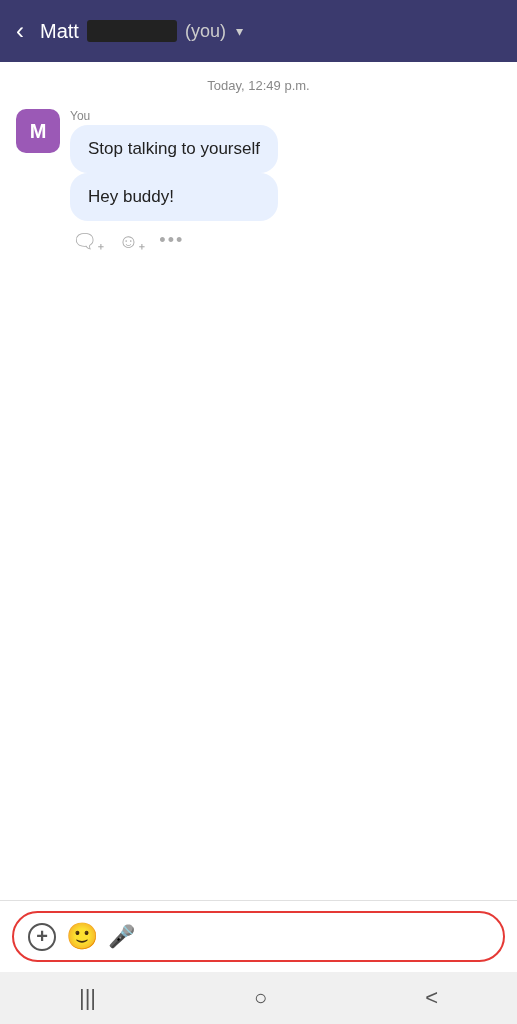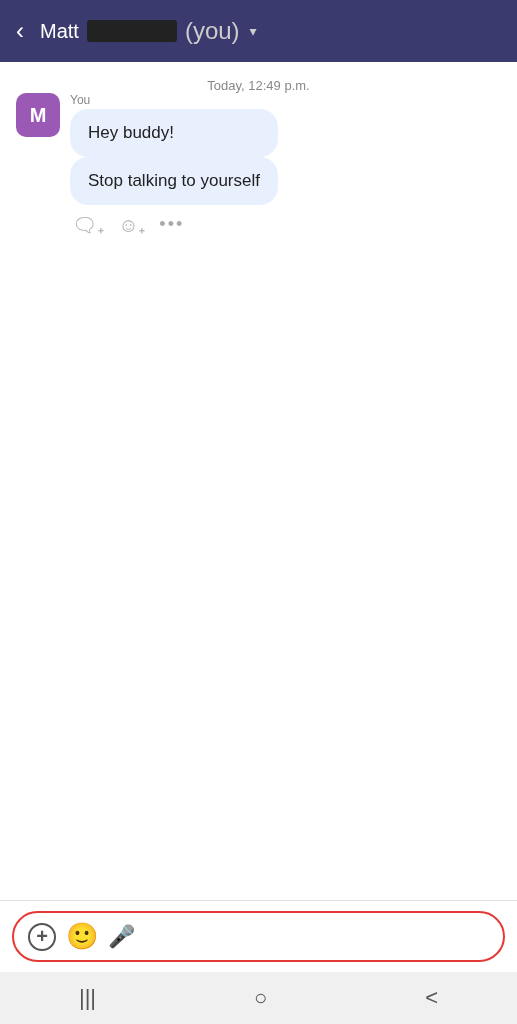--- a/index.html
+++ b/index.html
@@ -48,21 +48,21 @@
     .header-redacted {
       background: #222;
       display: inline-block;
       width: 90px;
       height: 22px;
       border-radius: 3px;
       vertical-align: middle;
     }
 
     .header-you {
-      font-size: 24px;
+      font-size: 18px;
       color: #ccc;
     }
 
     .header-chevron {
       font-size: 14px;
       color: #ccc;
       margin-left: 2px;
     }
 
     
@@ -72,21 +72,21 @@
       overflow-y: auto;
       padding: 16px 16px 0 16px;
       display: flex;
       flex-direction: column;
     }
 
     .timestamp {
       text-align: center;
       font-size: 13px;
       color: #888;
-      margin-bottom: 0;
+      margin-bottom: 16px;
     }
 
     .message-group {
       display: flex;
       flex-direction: row;
       align-items: flex-start;
       gap: 10px;
       margin-bottom: 8px;
     }
 
@@ -245,22 +245,22 @@
   </div>
 </div>
 
 <div class="chat-area">
   <div class="timestamp">Today, 12:49 p.m.</div>
 
   <div class="message-group">
     <div class="avatar">M</div>
     <div class="messages-stack">
       <div class="sender-label">You</div>
+      <div class="bubble">Stop talking to yourself</div>
       <div class="bubble">Hey buddy!</div>
-      <div class="bubble">Stop talking to yourself</div>
       <div class="reactions-bar">
         <span class="reaction-icon">🗨︎₊</span>
         <span class="reaction-icon">☺︎₊</span>
         <span class="reaction-dots">•••</span>
       </div>
     </div>
   </div>
 </div>
 
 <div class="input-area">

